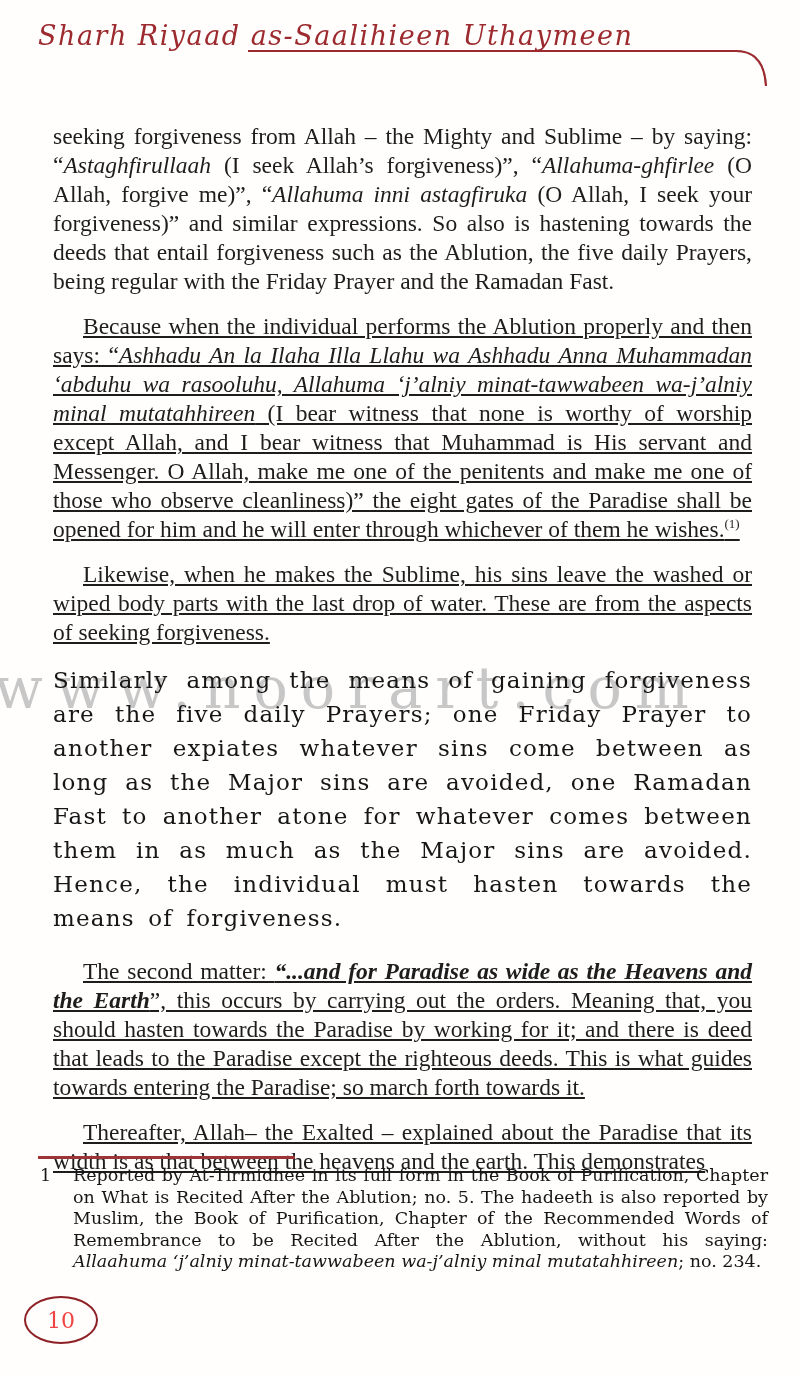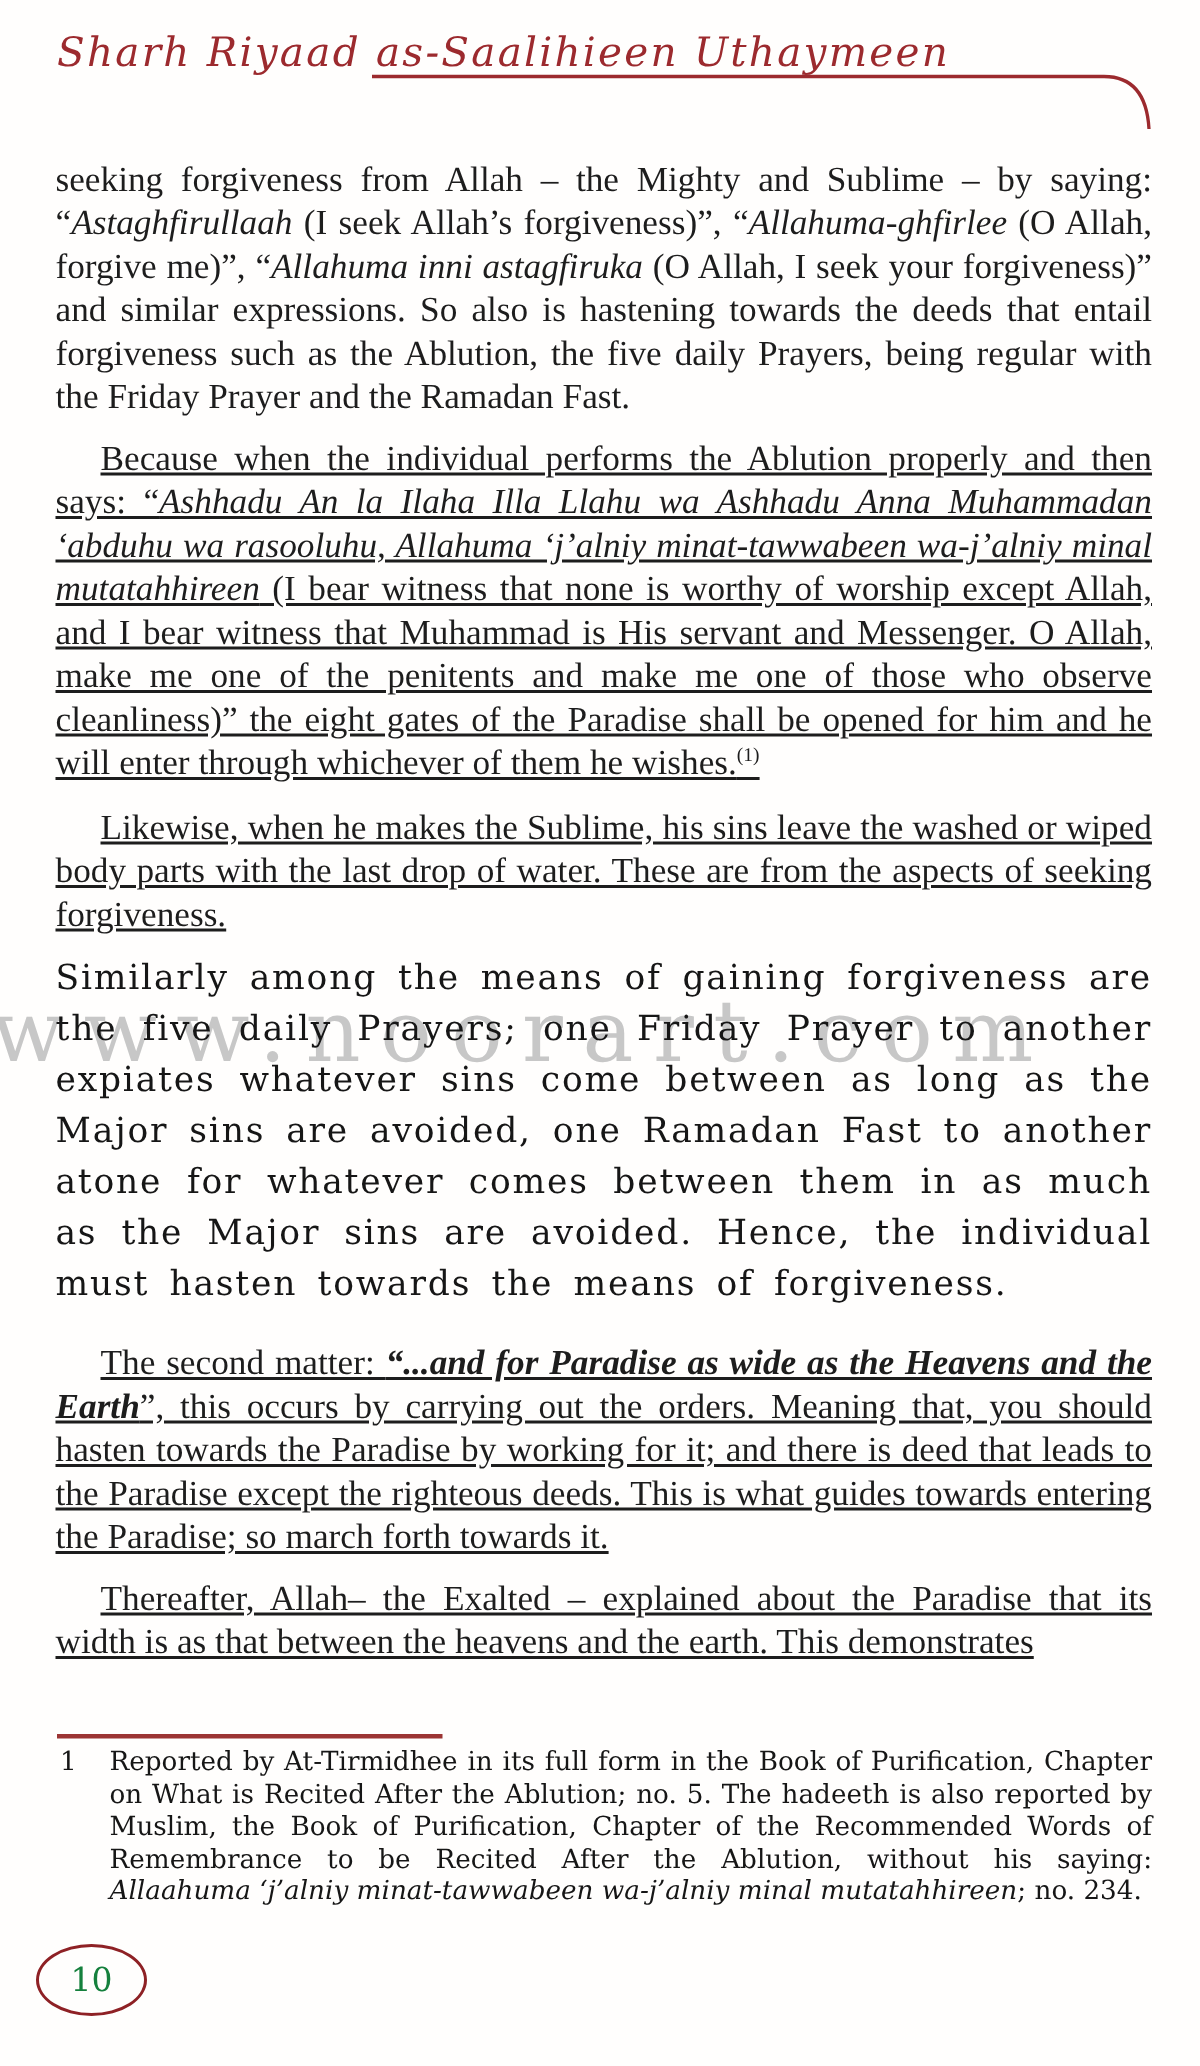--- a/index.html
+++ b/index.html
@@ -40,21 +40,21 @@
     z-index:0;
     user-select:none;
   }
   
   .text-col{
     position:absolute;left:37px;top:106px;
     width:731px;
     z-index:1;
     color:#1d1d1d;
   }
-  .text-col p{margin:0;}
+  .text-col p{margin:16px;}
   .para-body{
     font-family:"Liberation Serif",serif;
     font-size:23.5px;
     line-height:29px;
     text-align:justify;
   }
   .indent{text-indent:30px;text-decoration:underline;}
   .mt-sm{margin-top:12px !important;}
   .mt-md{margin-top:14px !important;}
   .mt-lg{margin-top:22px !important;}
@@ -107,21 +107,21 @@
     position:absolute;left:24px;top:1296px;
     width:70px;height:44px;
     border:2.5px solid #8e2125;
     border-radius:50%;
     display:flex;align-items:center;justify-content:center;
     z-index:1;
   }
   .page-number{
     font-family:"DejaVu Serif",serif;
     font-size:22px;
-    color:#15803d;
+    color:#ef4444;
   }
 </style>
 </head>
 <body>
 
 <div class="page">
 
   <svg class="header-rule" viewBox="0 0 800 120" aria-hidden="true">
     <path d="M 248 51 L 736 51 Q 764 51 766 86" fill="none" stroke="#9c2a2e" stroke-width="2.2"></path>
   </svg>

